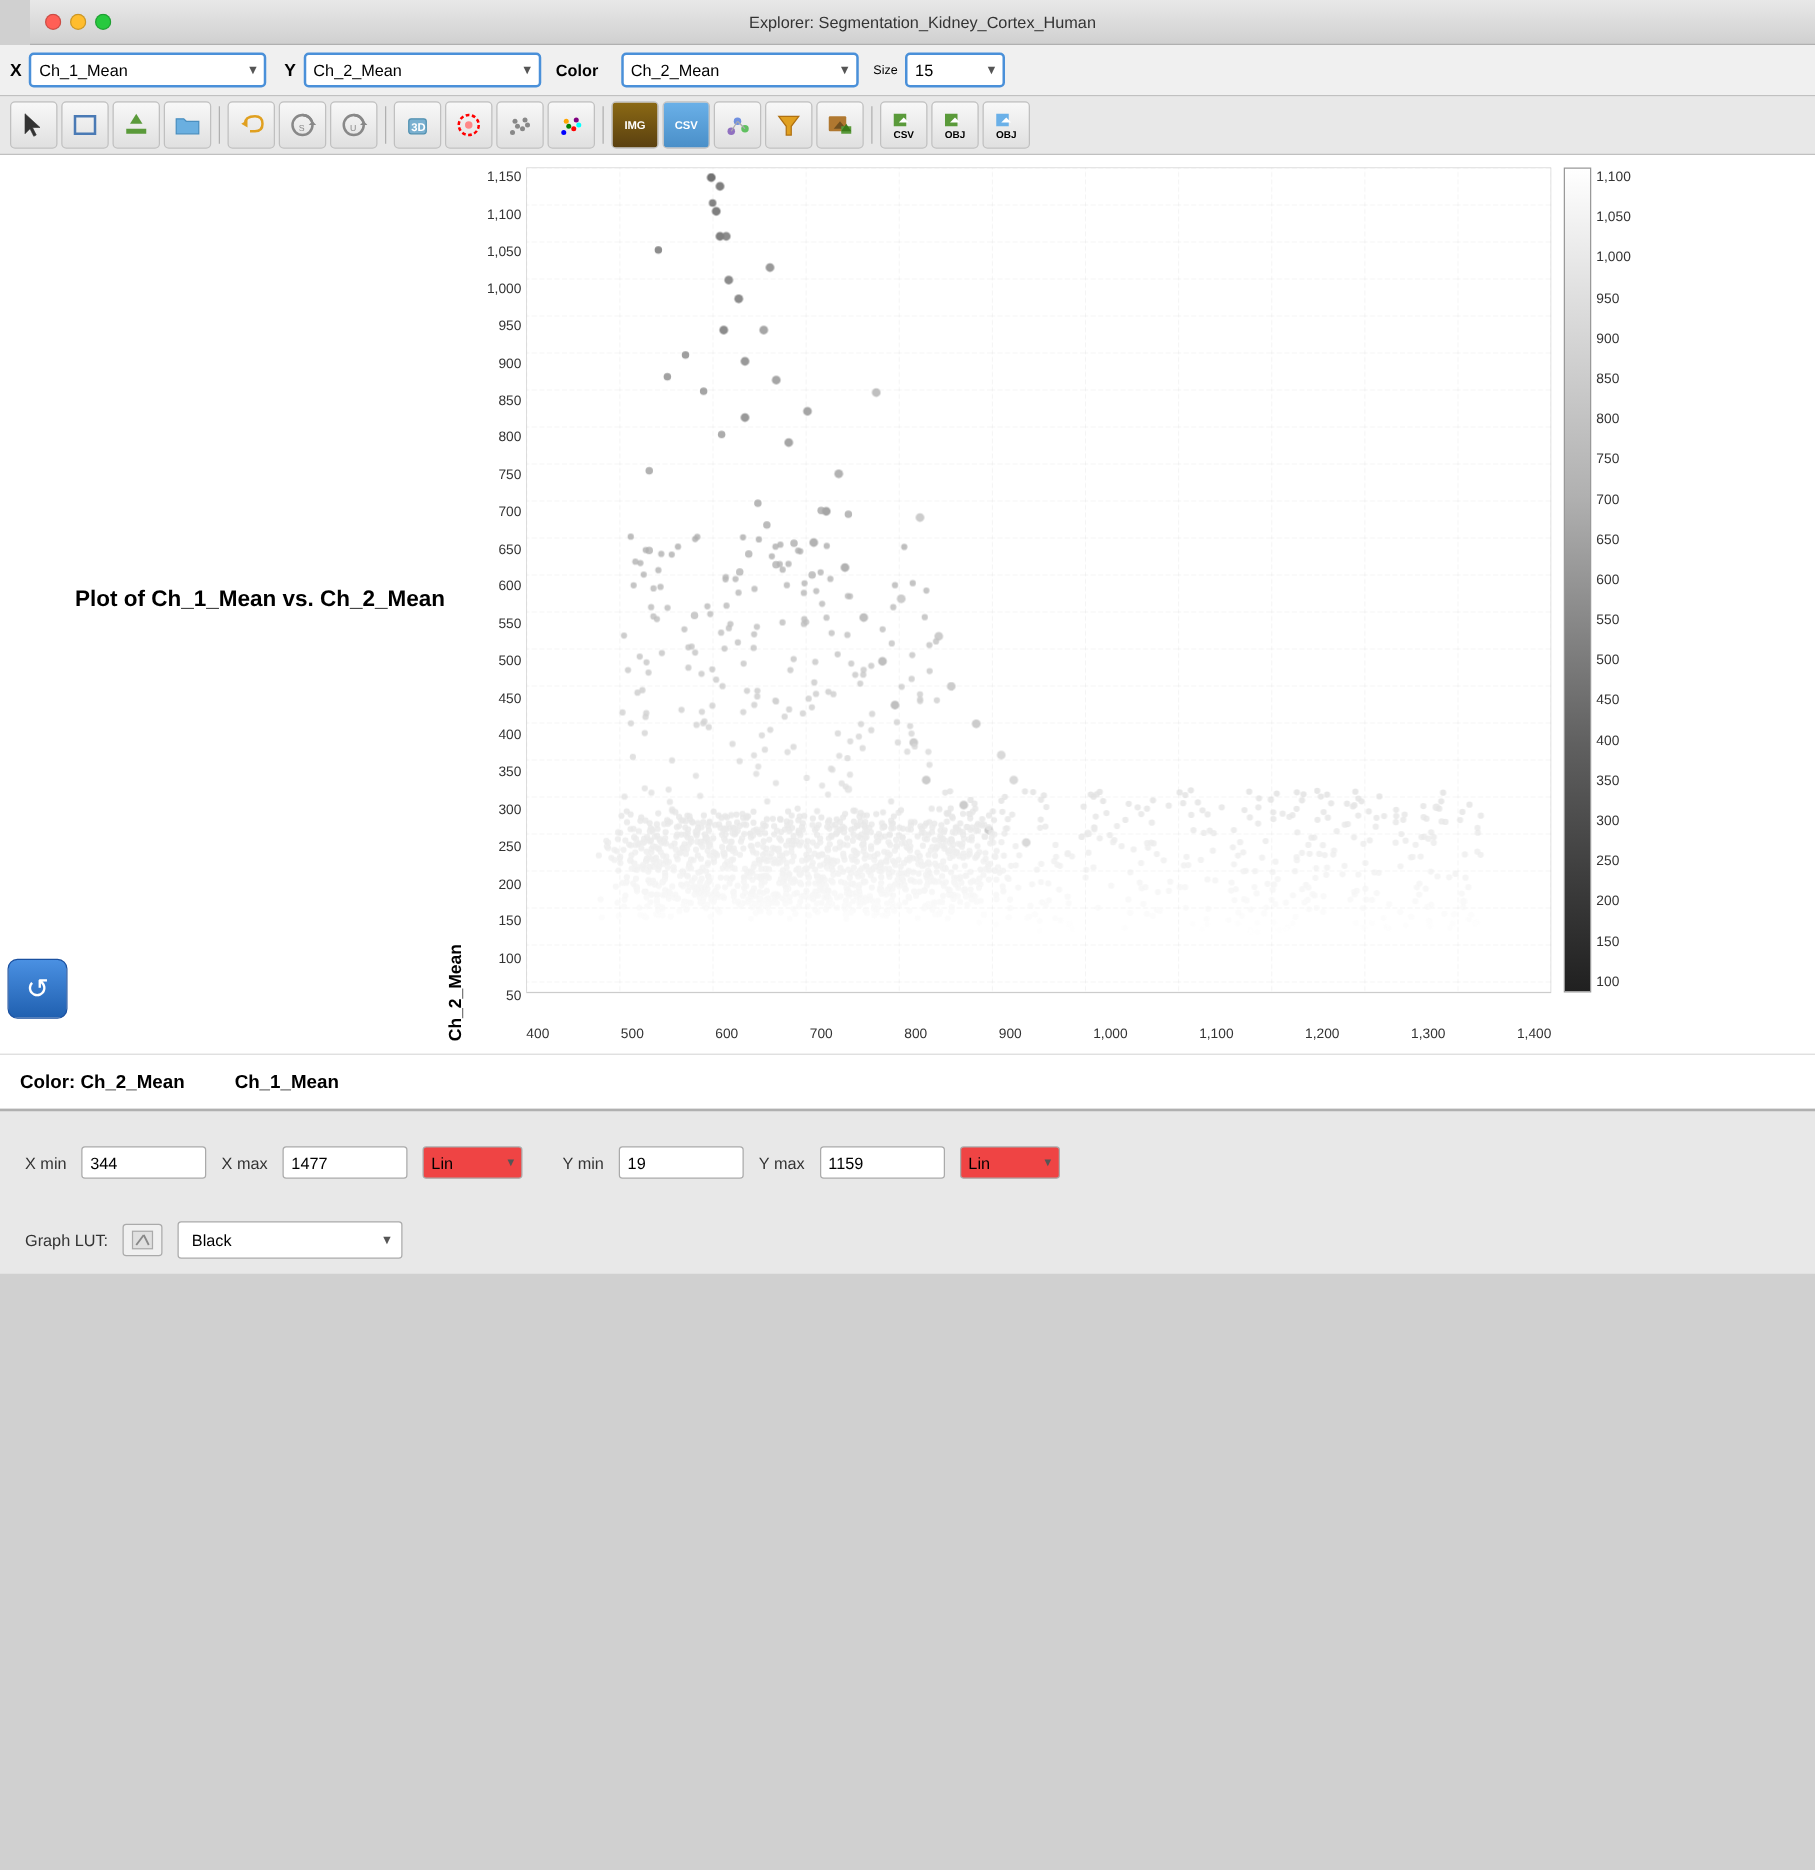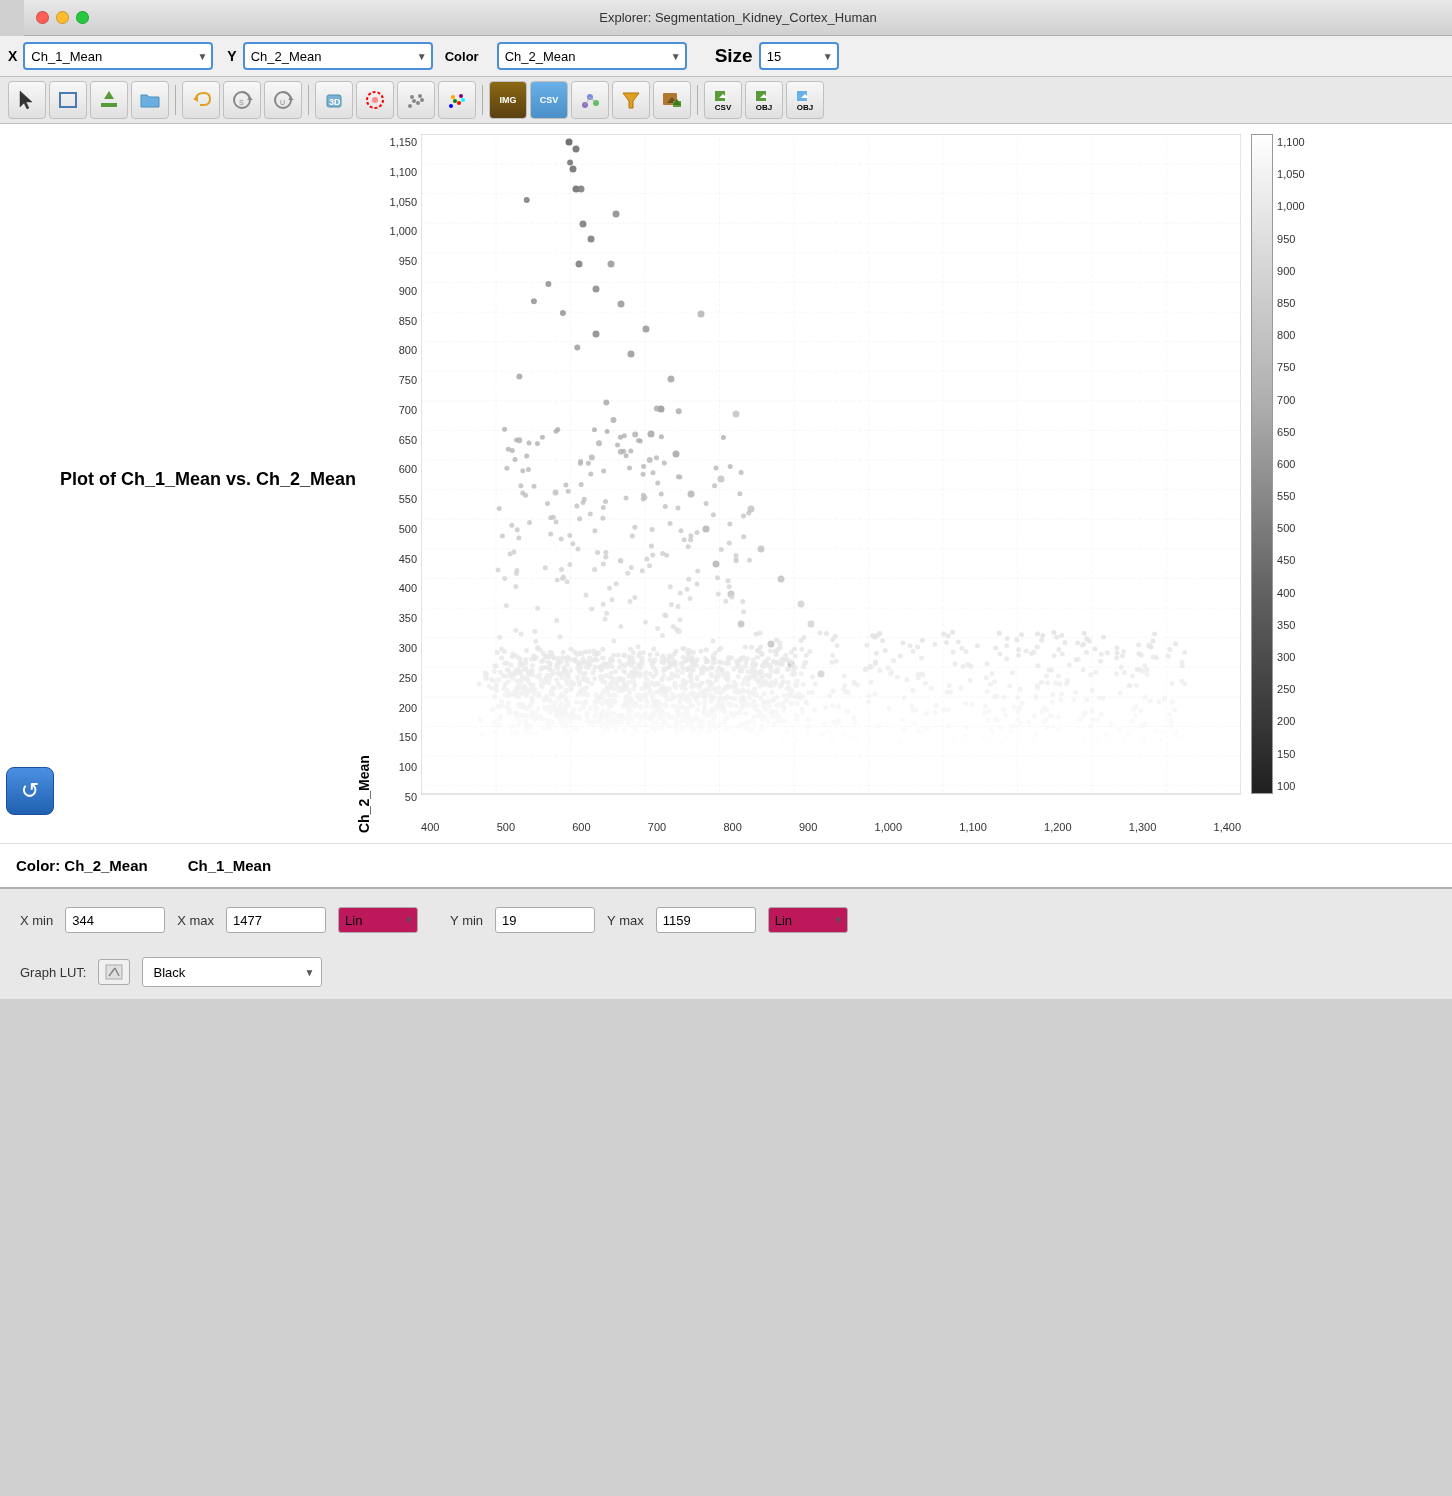--- a/index.html
+++ b/index.html
@@ -87,23 +87,23 @@
     .y-dropdown { width: 190px; }
     .color-dropdown { width: 190px; }
     .size-dropdown { width: 80px; }
     .color-label {
       font-weight: bold;
       font-size: 13px;
       margin-left: 8px;
       margin-right: 14px;
     }
     .size-label {
-      font-weight: bold;
-      font-size: 19px;
-      margin-left: 24px;
+      font-weight: normal;
+      font-size: 10px;
+      margin-left: 8px;
       margin-right: 2px;
     }
 
     
     .toolbar-icons {
       background: #e8e8e8;
       border-bottom: 1px solid #c0c0c0;
       display: flex;
       align-items: center;
       padding: 4px 8px;
@@ -252,21 +252,21 @@
       gap: 6px;
     }
     .settings-title {
       font-size: 13px;
       color: #333;
     }
 
     .settings-row {
       display: flex;
       align-items: center;
-      padding: 18px 20px;
+      padding: 28px 20px;
       gap: 12px;
     }
     .settings-label {
       font-size: 13px;
       color: #333;
       font-weight: 500;
     }
     .settings-input {
       width: 100px;
       height: 26px;
@@ -278,21 +278,21 @@
     }
     .settings-dropdown-wrapper {
       position: relative;
       display: inline-flex;
       align-items: center;
     }
     .settings-dropdown {
       height: 26px;
       border: 1px solid #aaa;
       border-radius: 3px;
-      background: #be185d;
+      background: #ef4444;
       padding: 0 22px 0 6px;
       font-size: 13px;
       appearance: none;
       -webkit-appearance: none;
       cursor: pointer;
       width: 80px;
     }
     .settings-dropdown-arrow {
       position: absolute;
       right: 5px;

